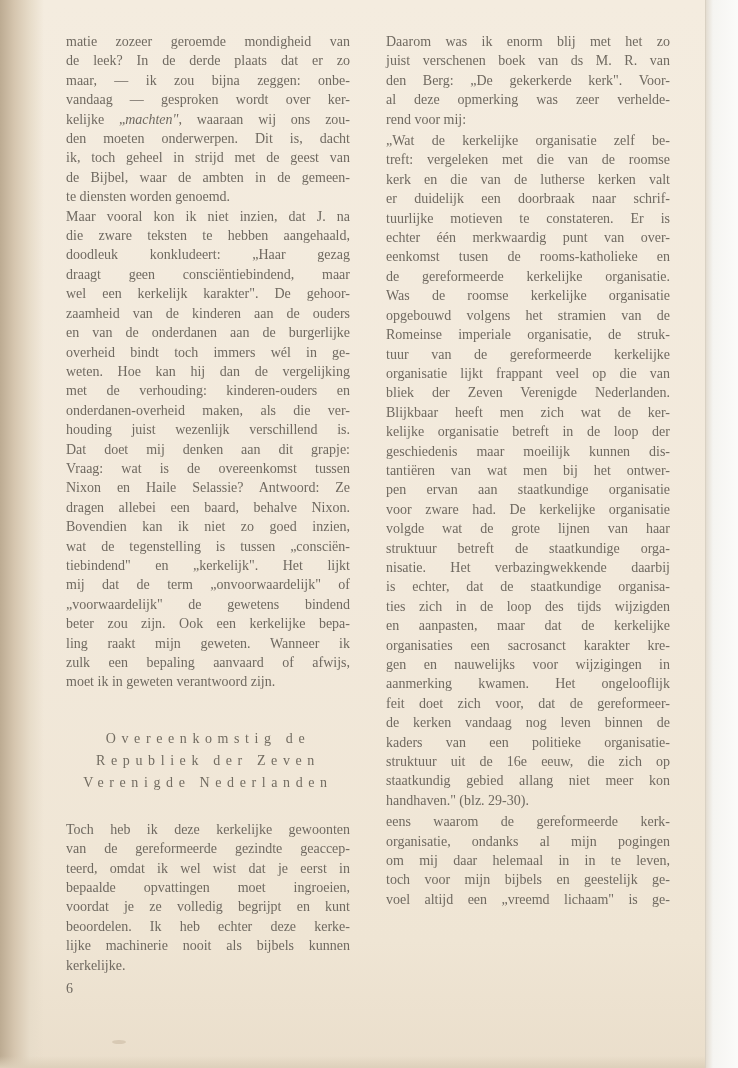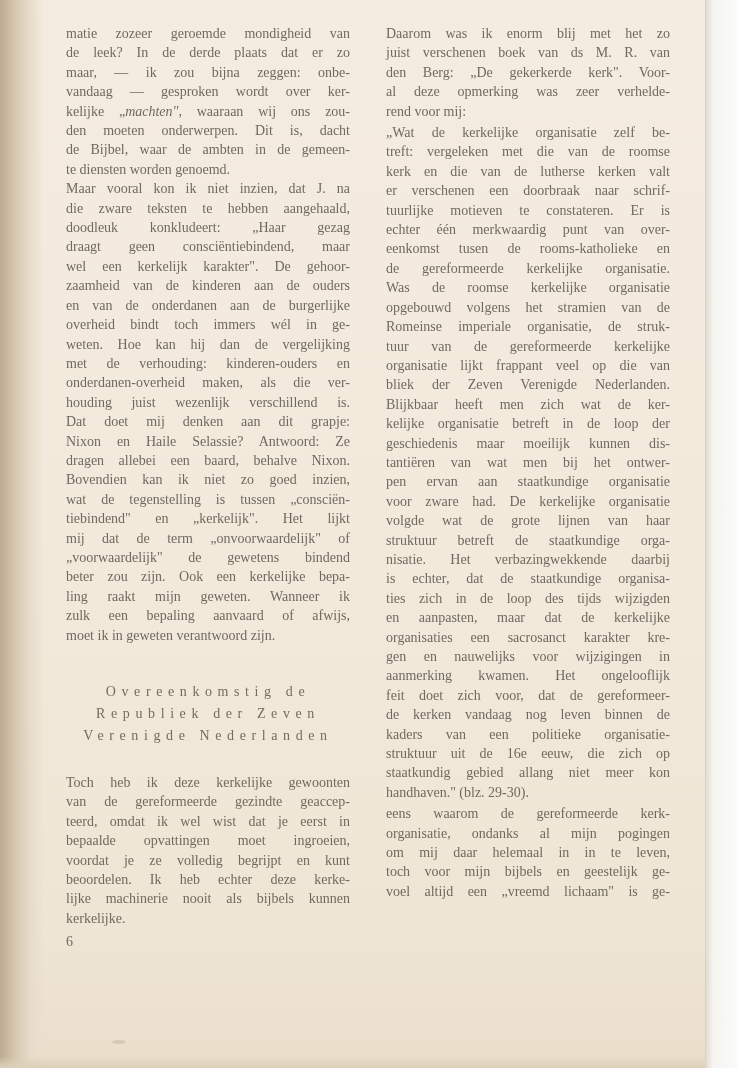--- a/index.html
+++ b/index.html
@@ -19,21 +19,21 @@
   .bottom-scan-edge{
     position:absolute;left:0;bottom:0;width:705px;height:12px;
     background:linear-gradient(180deg,rgba(222,209,188,0) 0%,#ddd0ba 100%);
   }
   .offpage{
     position:absolute;left:705px;top:0;width:33px;height:1068px;
     background:linear-gradient(90deg,#e3dcd0 0px,#f5f4f1 7px,#fbfbf9 100%);
     border-left:1px solid #d9d1c3;box-sizing:border-box;
   }
   .columns{
-    position:absolute;left:66px;top:24px;width:604px;
+    position:absolute;left:66px;top:32px;width:604px;
     display:flex;gap:36px;
     color:#6f6960;font-size:14px;line-height:19.4px;
   }
   .col{width:289px;}
   .paragraph{margin:0;}
   .paragraph.gap{margin-top:2px;}
   .line{
     text-align:justify;text-align-last:justify;
     white-space:normal;hyphens:none;
   }
@@ -61,37 +61,39 @@
   <div class="columns">
     <div class="col">
       <div>
           <div class="paragraph">
             <div class="line">matie zozeer geroemde mondigheid van</div>
             <div class="line">de leek? In de derde plaats dat er zo</div>
             <div class="line">maar, — ik zou bijna zeggen: onbe-</div>
             <div class="line">vandaag — gesproken wordt over ker-</div>
             <div class="line">kelijke „<i>machten"</i>, waaraan wij ons zou-</div>
             <div class="line">den moeten onderwerpen. Dit is, dacht</div>
+            <div class="line">ik, toch geheel in strijd met de geest van</div>
             <div class="line">de Bijbel, waar de ambten in de gemeen-</div>
             <div class="line line-end">te diensten worden genoemd.</div>
           </div>
           <div class="paragraph">
             <div class="line">Maar vooral kon ik niet inzien, dat J. na</div>
             <div class="line">die zware teksten te hebben aangehaald,</div>
             <div class="line">doodleuk konkludeert: „Haar gezag</div>
             <div class="line">draagt geen consciëntiebindend, maar</div>
             <div class="line">wel een kerkelijk karakter". De gehoor-</div>
             <div class="line">zaamheid van de kinderen aan de ouders</div>
             <div class="line">en van de onderdanen aan de burgerlijke</div>
             <div class="line">overheid bindt toch immers wél in ge-</div>
             <div class="line">weten. Hoe kan hij dan de vergelijking</div>
             <div class="line">met de verhouding: kinderen-ouders en</div>
             <div class="line">onderdanen-overheid maken, als die ver-</div>
             <div class="line">houding juist wezenlijk verschillend is.</div>
             <div class="line">Dat doet mij denken aan dit grapje:</div>
+            <div class="line">Vraag: wat is de overeenkomst tussen</div>
             <div class="line">Nixon en Haile Selassie? Antwoord: Ze</div>
             <div class="line">dragen allebei een baard, behalve Nixon.</div>
             <div class="line">Bovendien kan ik niet zo goed inzien,</div>
             <div class="line">wat de tegenstelling is tussen „consciën-</div>
             <div class="line">tiebindend" en „kerkelijk". Het lijkt</div>
             <div class="line">mij dat de term „onvoorwaardelijk" of</div>
             <div class="line">„voorwaardelijk" de gewetens bindend</div>
             <div class="line">beter zou zijn. Ook een kerkelijke bepa-</div>
             <div class="line">ling raakt mijn geweten. Wanneer ik</div>
             <div class="line">zulk een bepaling aanvaard of afwijs,</div>
@@ -121,21 +123,21 @@
             <div class="line">Daarom was ik enorm blij met het zo</div>
             <div class="line">juist verschenen boek van ds M. R. van</div>
             <div class="line">den Berg: „De gekerkerde kerk". Voor-</div>
             <div class="line">al deze opmerking was zeer verhelde-</div>
             <div class="line line-end">rend voor mij:</div>
           </div>
           <div class="paragraph gap">
             <div class="line">„Wat de kerkelijke organisatie zelf be-</div>
             <div class="line">treft: vergeleken met die van de roomse</div>
             <div class="line">kerk en die van de lutherse kerken valt</div>
-            <div class="line">er verschenen een doorbraak naar schrif-</div>
+            <div class="line">er duidelijk een doorbraak naar schrif-</div>
             <div class="line">tuurlijke motieven te constateren. Er is</div>
             <div class="line">echter één merkwaardig punt van over-</div>
             <div class="line">eenkomst tusen de rooms-katholieke en</div>
             <div class="line">de gereformeerde kerkelijke organisatie.</div>
             <div class="line">Was de roomse kerkelijke organisatie</div>
             <div class="line">opgebouwd volgens het stramien van de</div>
             <div class="line">Romeinse imperiale organisatie, de struk-</div>
             <div class="line">tuur van de gereformeerde kerkelijke</div>
             <div class="line">organisatie lijkt frappant veel op die van</div>
             <div class="line">bliek der Zeven Verenigde Nederlanden.</div>

